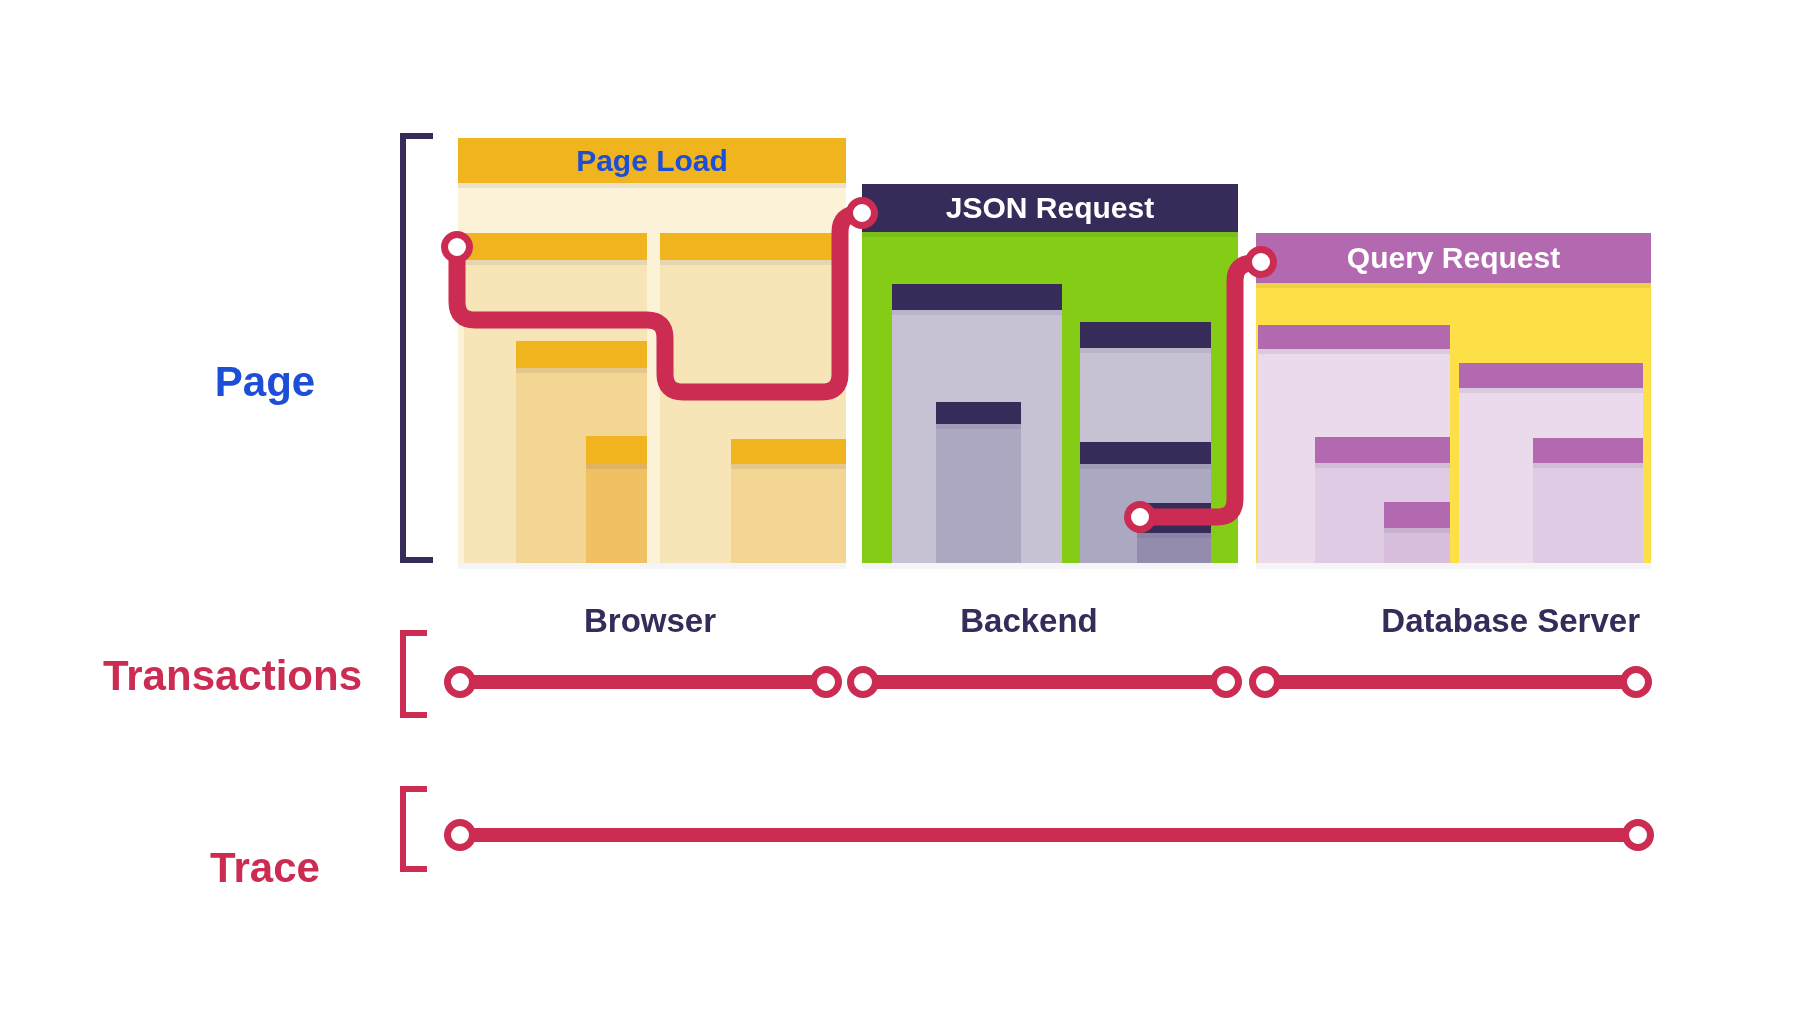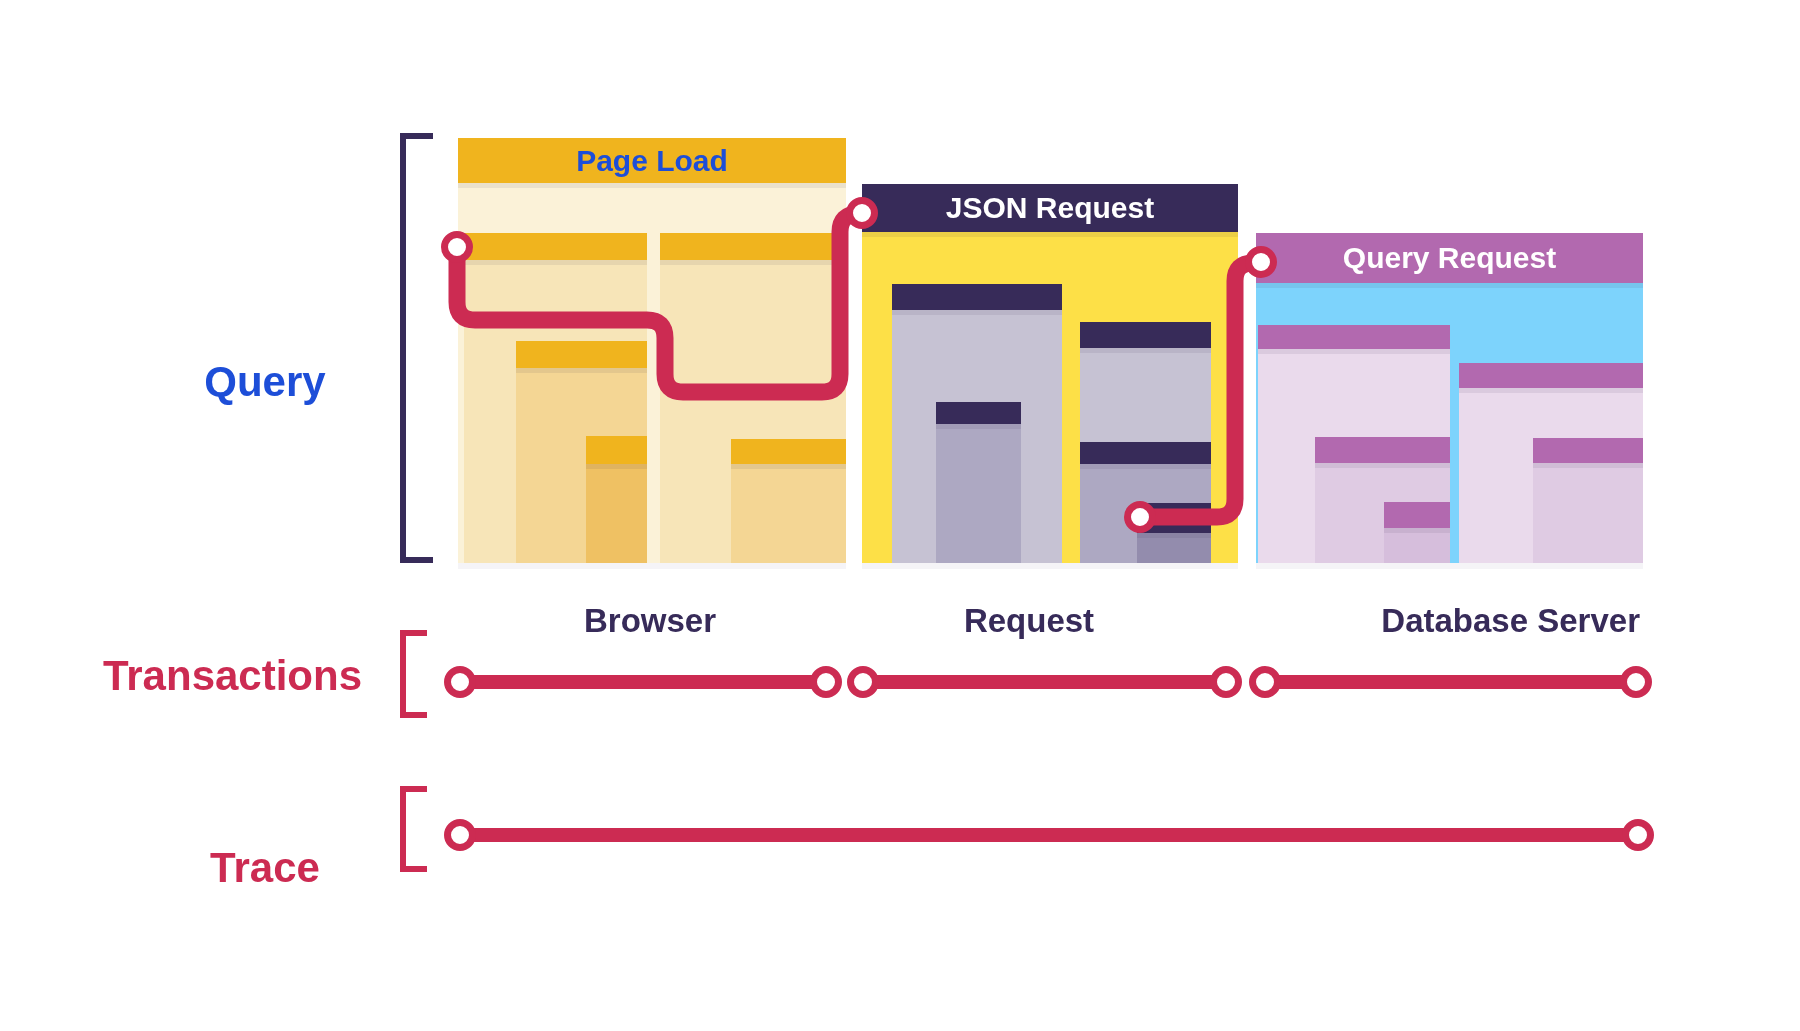--- a/index.html
+++ b/index.html
@@ -25,48 +25,48 @@
   .card-header{position:absolute;left:0;right:0;top:0;box-shadow:0 5px 0 rgba(40,20,60,0.08);}
   .tex{background-image:radial-gradient(rgba(55,43,89,0.06) 1.2px,transparent 1.3px);background-size:7px 7px;}
   
   .gold-hd{background:#F0B41E;}
   .p1-body{background:#FBF2D8;}
   .p1-sub{background:#F7E5B8;}
   .p1-nested{background:#F4D694;}
   .p1-deep{background:#EFC163;}
   
   .navy-hd{background:#372B59;}
-  .p2-body{background:#fde047;}
+  .p2-body{background:#84cc16;}
   .p2-sub{background:#C6C2D3;}
   .p2-nested{background:#ADA8C2;}
   .p2-deep{background:#938CAD;}
   
   .purple-hd{background:#B269AF;}
-  .p3-body{background:#7dd3fc;}
+  .p3-body{background:#fde047;padding-left:8px;}
   .p3-sub{background:#EADAEC;}
   .p3-nested{background:#DFCBE3;}
   .p3-deep{background:#D6BEDC;}
   .white-title{color:#ffffff;}
   svg.overlay{position:absolute;left:0;top:0;pointer-events:none;}
 </style>
 </head>
 <body>
 
 <div id="canvas">
 
-  <div class="row-label navy-text" style="left:140px;top:358px;width:250px;">Query</div>
+  <div class="row-label navy-text" style="left:140px;top:358px;width:250px;">Page</div>
   <div class="row-label crimson-text" style="left:90px;top:652px;width:285px;">Transactions</div>
   <div class="row-label crimson-text" style="left:140px;top:804px;width:250px;margin-top:40px;">Trace</div>
 
   <div class="bracket navy" style="left:400px;top:133px;width:33px;height:430px;"></div>
   <div class="bracket crimson" style="left:400px;top:630px;width:27px;height:88px;"></div>
   <div class="bracket crimson" style="left:400px;top:786px;width:27px;height:86px;"></div>
 
   <div class="machine-label" style="left:500px;top:602px;width:300px;text-align:center;">Browser</div>
-  <div class="machine-label" style="left:879px;top:602px;width:300px;">Request</div>
+  <div class="machine-label" style="left:879px;top:602px;width:300px;">Backend</div>
   <div class="machine-label" style="left:1240px;top:602px;width:400px;text-align:right;">Database Server</div>
 
   <div class="panel p1-body" style="left:458px;top:138px;width:388px;height:425px;">
     <div class="panel-title gold-hd navy-text" style="height:45px;">Page Load</div>
 
     <div class="card p1-sub tex" style="left:6px;top:95px;width:183px;height:330px;">
       <div class="card-header gold-hd" style="height:27px;"></div>
       <div class="card p1-nested tex" style="left:52px;top:108px;width:131px;height:222px;">
         <div class="card-header gold-hd" style="height:27px;"></div>
         <div class="card p1-deep tex" style="left:70px;top:95px;width:61px;height:127px;">

